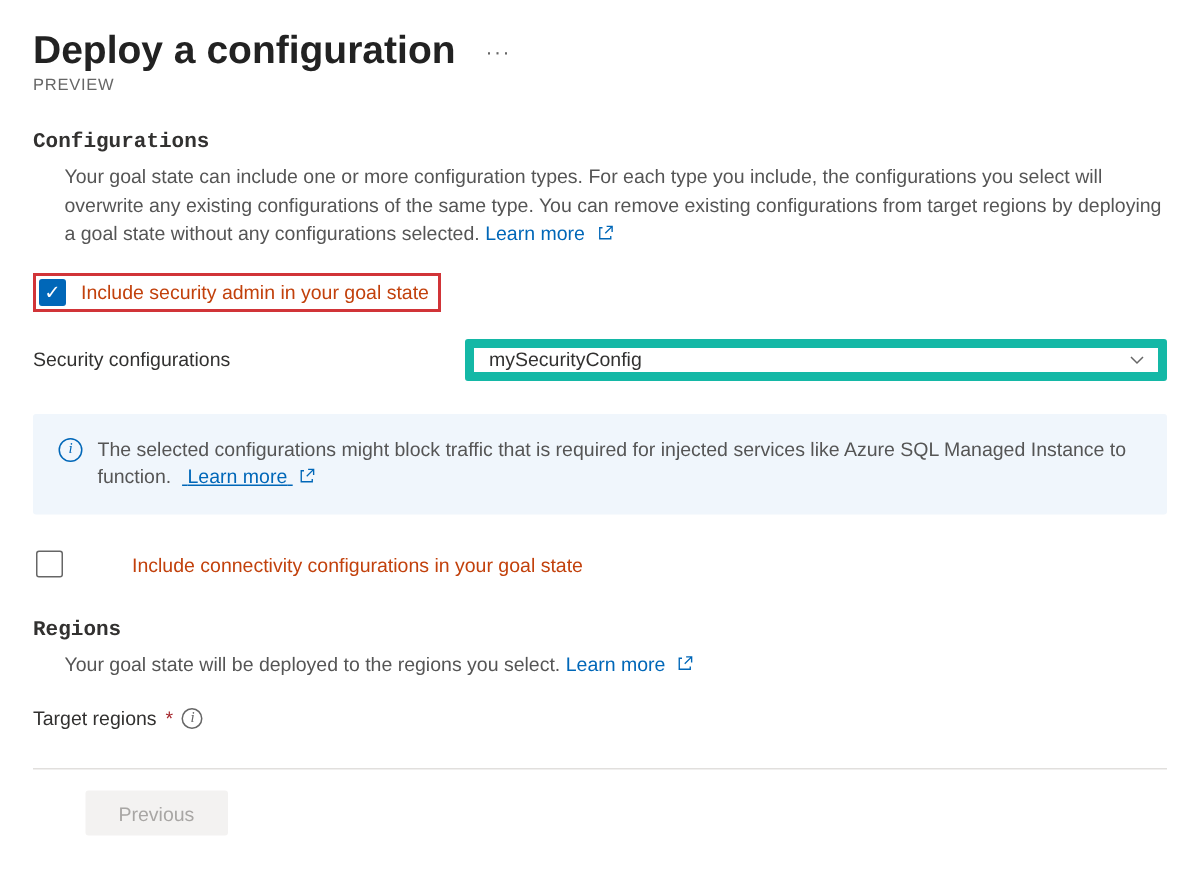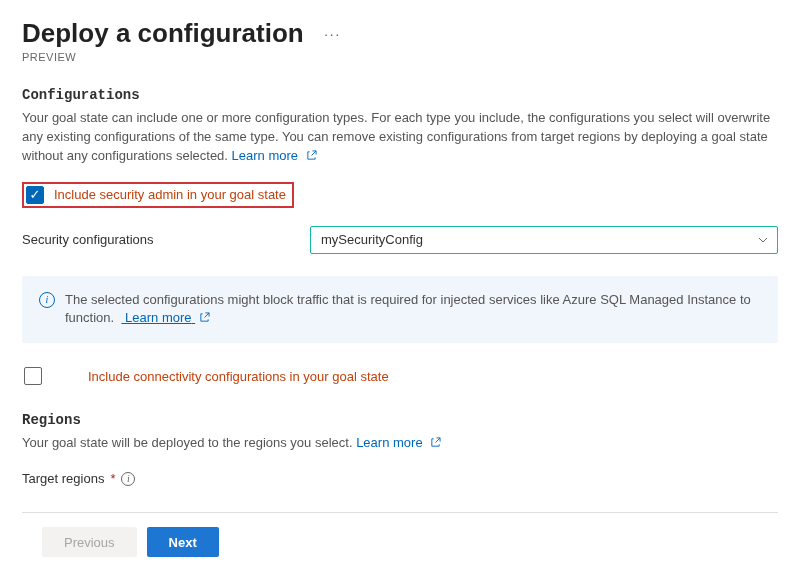--- a/index.html
+++ b/index.html
@@ -9,21 +9,21 @@
       color: #323130;
       background: #fff;
       width: 800px;
       padding: 18px 22px 14px 22px;
     }
     .header-row { display: flex; align-items: center; gap: 20px; }
     .page-title { font-size: 26px; font-weight: 600; color: #222; }
     .ellipsis { color: #666; font-size: 14px; letter-spacing: 1px; cursor: pointer; }
     .preview-label { font-size: 11px; color: #666; letter-spacing: 0.5px; margin-top: 2px; }
     .section-title { font-size: 14px; font-weight: 600; margin-top: 24px; font-family: Liberation Mono, monospace; }
-    .section-help { font-size: 13px; color: #555; margin-top: 6px; line-height: 1.45; }
+    .section-help { font-size: 13px; color: #555; margin-top: 6px; line-height: 1.45; margin-left: 21px; }
     .link { color: #0067b8; text-decoration: none; cursor: pointer; }
     .ext-icon { display: inline-block; width: 11px; height: 11px; margin-left: 4px; vertical-align: -1px; }
     .checkbox-row { display: inline-flex; align-items: center; gap: 10px; margin-top: 16px; padding: 2px 6px 2px 2px; }
     .highlighted { border: 2px solid #d13438; }
     .checkbox {
       width: 18px; height: 18px; border: 1px solid #666; border-radius: 2px;
       display: inline-flex; align-items: center; justify-content: center;
       cursor: pointer; flex-shrink: 0;
     }
     .checkbox.checked { background: #0067b8; border-color: #0067b8; }
@@ -31,21 +31,21 @@
     .checkbox-label { font-size: 13px; color: #c2410c; }
     .field-row { display: flex; align-items: center; margin-top: 18px; }
     .field-label { width: 288px; font-size: 13px; color: #323130; flex-shrink: 0; display: flex; align-items: center; gap: 6px; }
     .req-mark { color: #a4262c; }
     .info-icon-circle {
       width: 14px; height: 14px; border: 1px solid #666; border-radius: 50%;
       display: inline-flex; align-items: center; justify-content: center;
       font-size: 10px; color: #666; font-style: italic; font-family: Georgia, serif;
     }
     .dropdown {
-      flex: 1; height: 28px; border: 1px solid #14b8a6; border-radius: 2px;
+      flex: 1; height: 28px; border: 6px solid #14b8a6; border-radius: 2px;
       display: flex; align-items: center; padding: 0 8px 0 10px;
       justify-content: space-between; cursor: pointer; background: #fff;
     }
     .dropdown-value { font-size: 13px; color: #323130; }
     .chevron { width: 12px; height: 12px; }
     .info-box {
       background: #f0f6fc; border: 1px solid #f0f6fc; border-radius: 2px;
       padding: 14px 16px; margin-top: 22px; display: flex; gap: 10px;
     }
     .info-box-icon {
@@ -55,21 +55,21 @@
       flex-shrink: 0; margin-top: 1px;
     }
     .info-box-text { font-size: 13px; color: #555; line-height: 1.45; }
     .info-box-text .link { text-decoration: underline; }
     .divider { border-top: 1px solid #e1dfdd; margin-top: 26px; }
     .footer-row { display: flex; gap: 10px; margin-top: 14px; padding-left: 20px; }
     .btn {
       height: 30px; padding: 0 22px; font-size: 13px; border: none;
       border-radius: 2px; cursor: pointer;
     }
-    .btn-secondary { background: #f3f2f1; color: #a8a6a4; cursor: default; }
+    .btn-secondary { background: #f3f2f1; color: #a8a6a4; cursor: default; margin-left: 15px; }
     .btn-primary { background: #1d76d2; color: #fff; font-weight: 600; }
   </style>
 </head>
 <body>
 
 
 
 <div class="header-row">
   <h1 class="page-title">Deploy a configuration</h1>
   <span class="ellipsis">···</span>
@@ -138,17 +138,16 @@
     <span>Target regions</span>
     <span class="req-mark">*</span>
     <span class="info-icon-circle">i</span>
   </div>
 </div>
 
 <div class="divider"></div>
 
 <div class="footer-row">
   <button class="btn btn-secondary">Previous</button>
-  <button class="btn btn-primary">Next</button>
 </div>
 
 
 
 
 </body></html>

